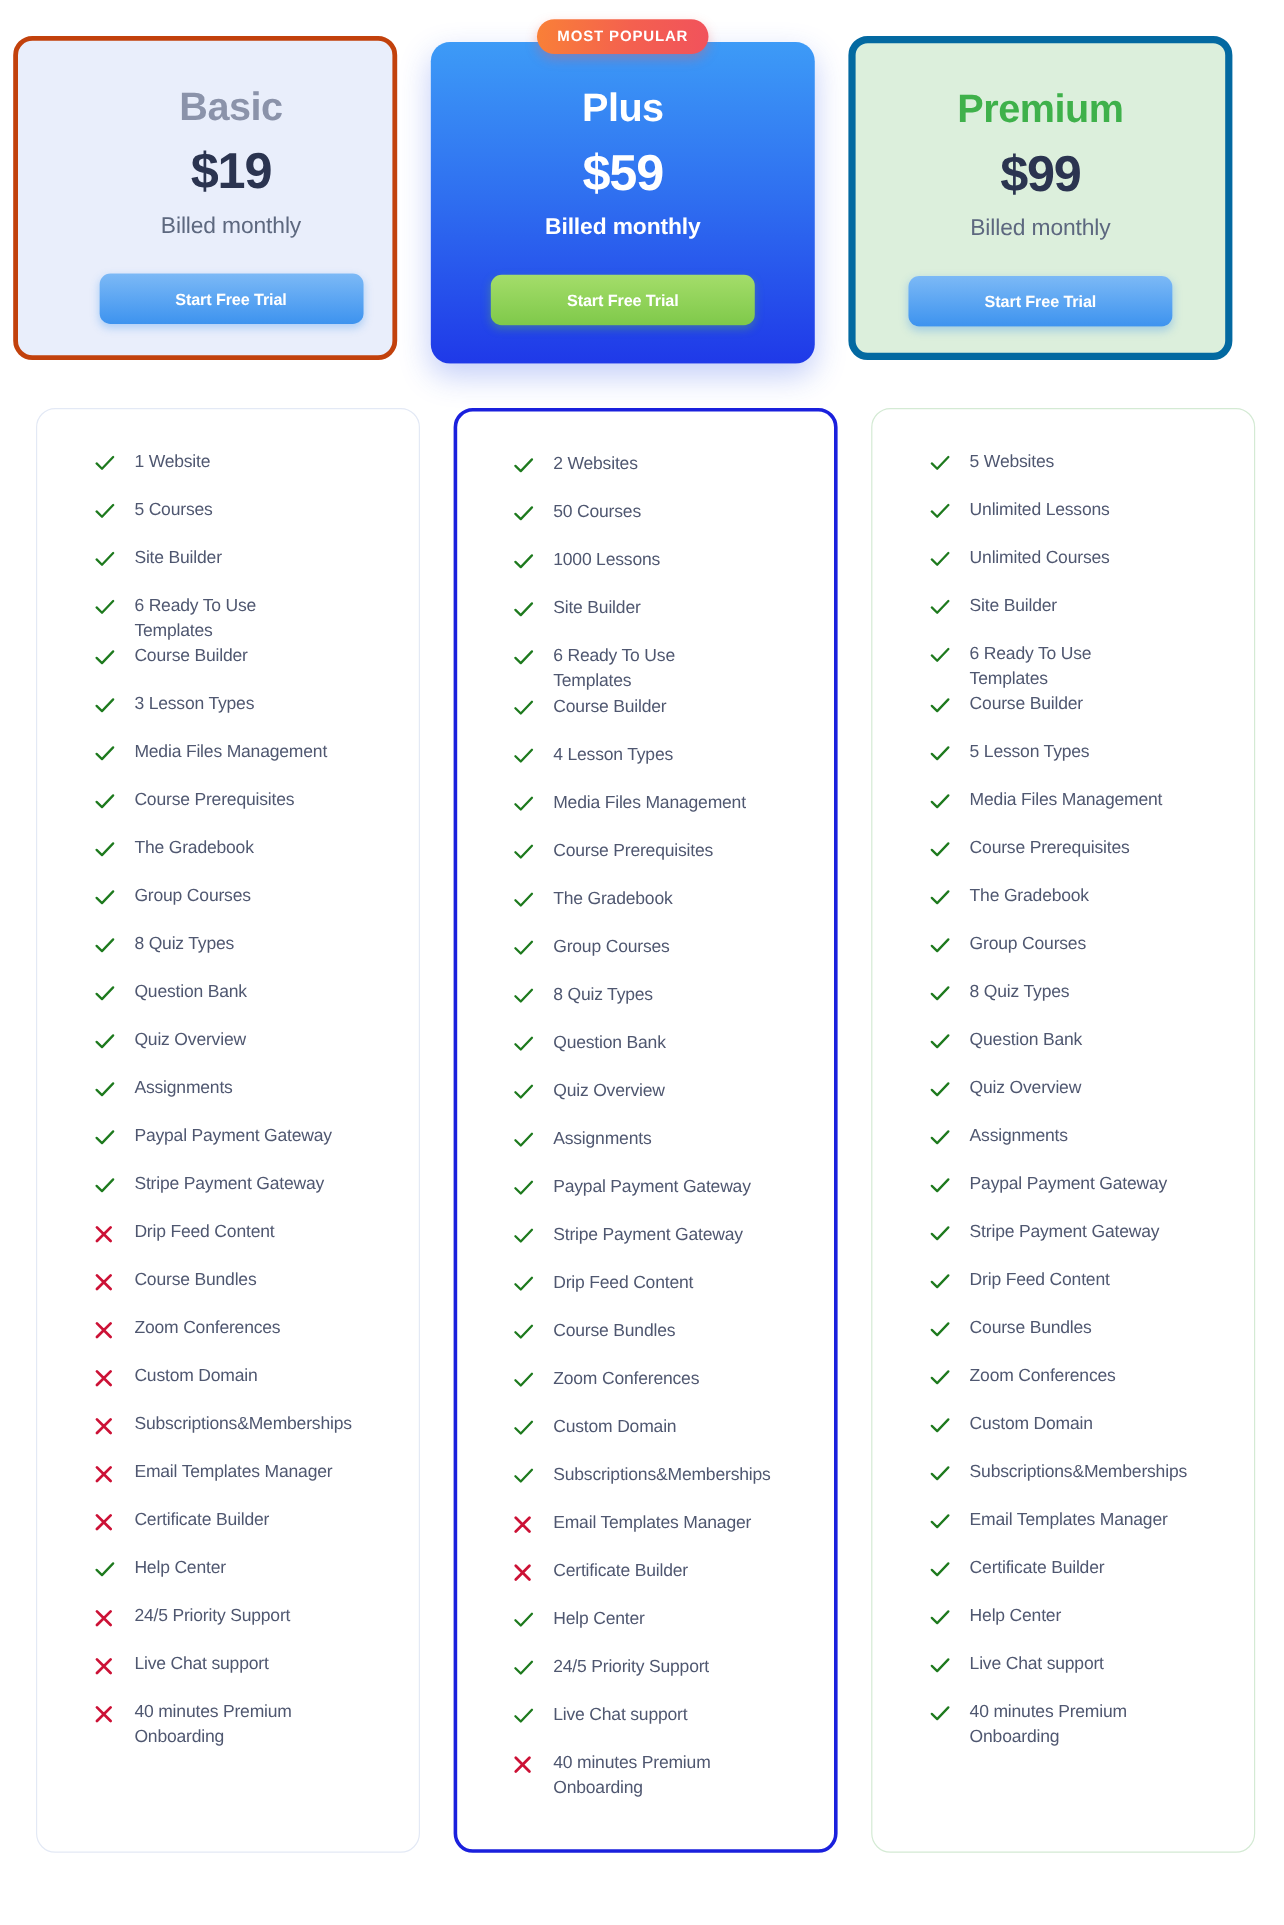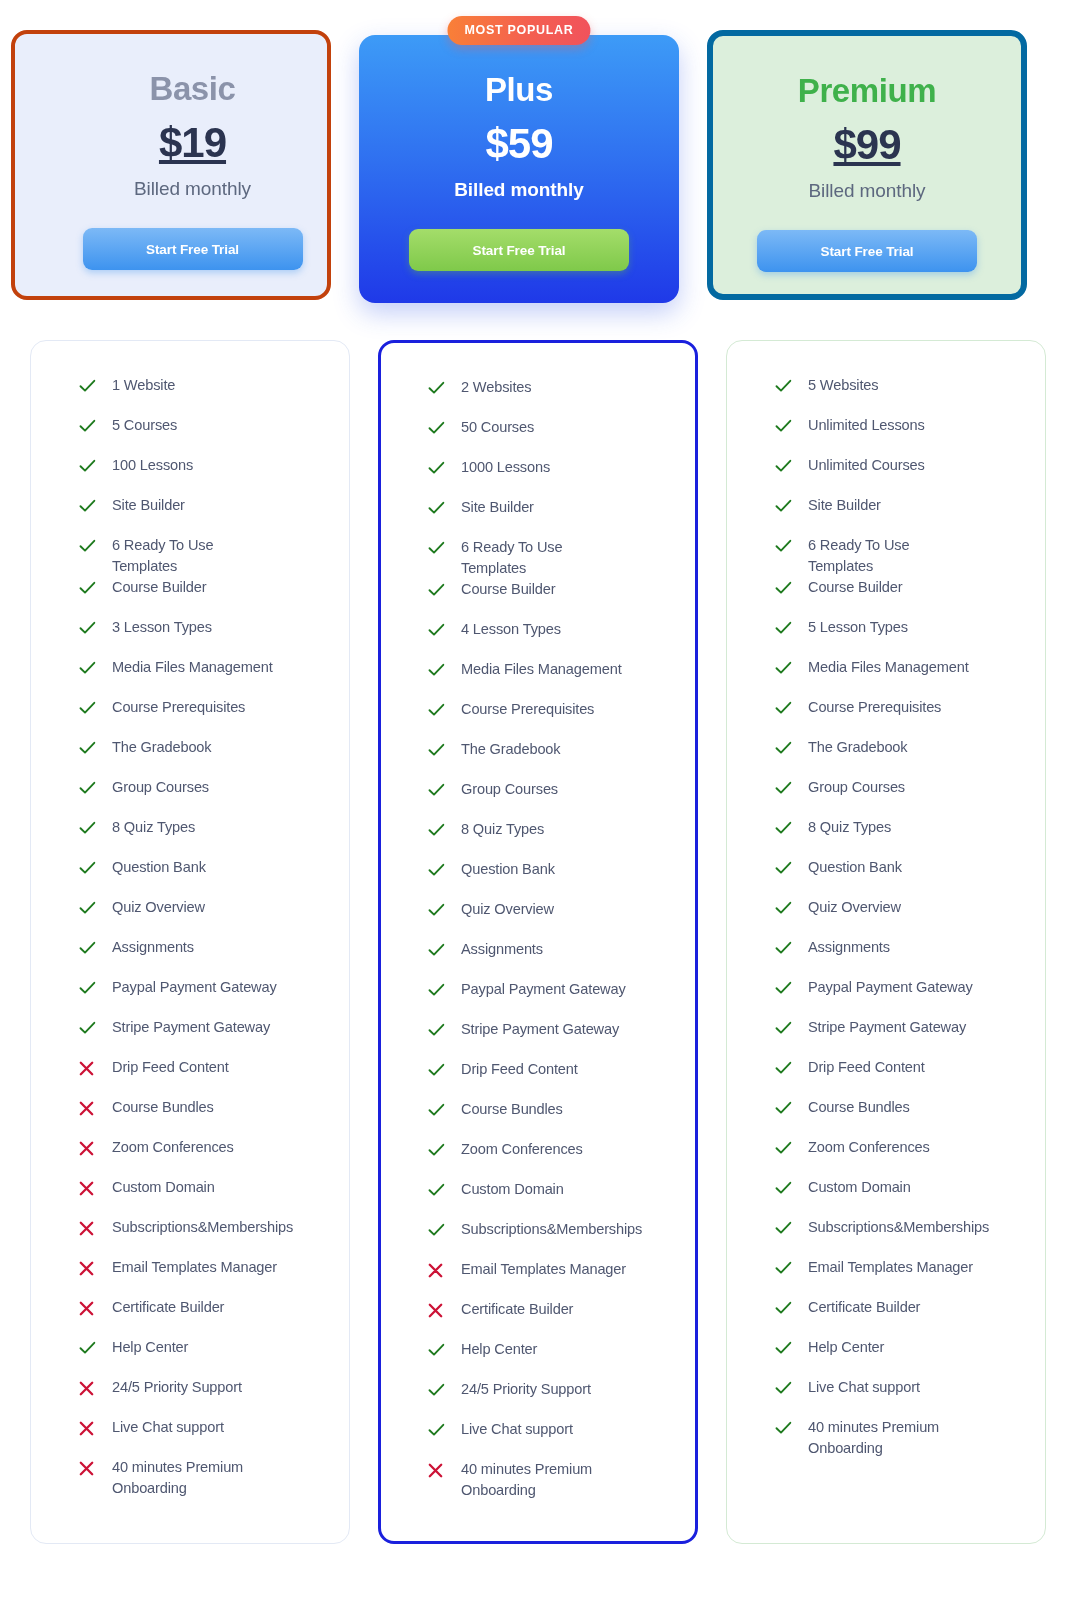--- a/index.html
+++ b/index.html
@@ -85,21 +85,21 @@
   .plan-name.plus    { color: #ffffff; }
   .plan-name.premium { color: #3fb14b; }
 
   .plan-price {
     font-size: 42px;
     font-weight: bold;
     letter-spacing: -1px;
     line-height: 1;
     margin-top: 17px;
   }
-  .plan-price.dark  { color: #2b3450; text-decoration: underline; }
+  .plan-price.dark  { color: #2b3450; }
   .plan-price.light { color: #ffffff; }
 
   .plan-billed {
     font-size: 19px;
     margin-top: 14px;
     letter-spacing: -0.1px;
   }
   .plan-billed.dark  { color: #5d687f; }
   .plan-billed.light { color: #ffffff; font-weight: bold; }
 
@@ -229,28 +229,20 @@
               </svg>
             </span>
             <span class="feature-label">5 Courses</span>
           </li>
           <li class="feature-item">
             <span class="feature-icon">
               <svg width="17" height="14" viewBox="0 0 17 14">
                 <path d="M1.5 7.2 L6 11.6 L15.3 1.8" fill="none" stroke="#1e7a1e" stroke-width="1.9" stroke-linecap="round" stroke-linejoin="round"></path>
               </svg>
             </span>
-            <span class="feature-label">100 Lessons</span>
-          </li>
-          <li class="feature-item">
-            <span class="feature-icon">
-              <svg width="17" height="14" viewBox="0 0 17 14">
-                <path d="M1.5 7.2 L6 11.6 L15.3 1.8" fill="none" stroke="#1e7a1e" stroke-width="1.9" stroke-linecap="round" stroke-linejoin="round"></path>
-              </svg>
-            </span>
             <span class="feature-label">Site Builder</span>
           </li>
           <li class="feature-item">
             <span class="feature-icon">
               <svg width="17" height="14" viewBox="0 0 17 14">
                 <path d="M1.5 7.2 L6 11.6 L15.3 1.8" fill="none" stroke="#1e7a1e" stroke-width="1.9" stroke-linecap="round" stroke-linejoin="round"></path>
               </svg>
             </span>
             <span class="feature-label">6 Ready To Use Templates</span>
           </li>

